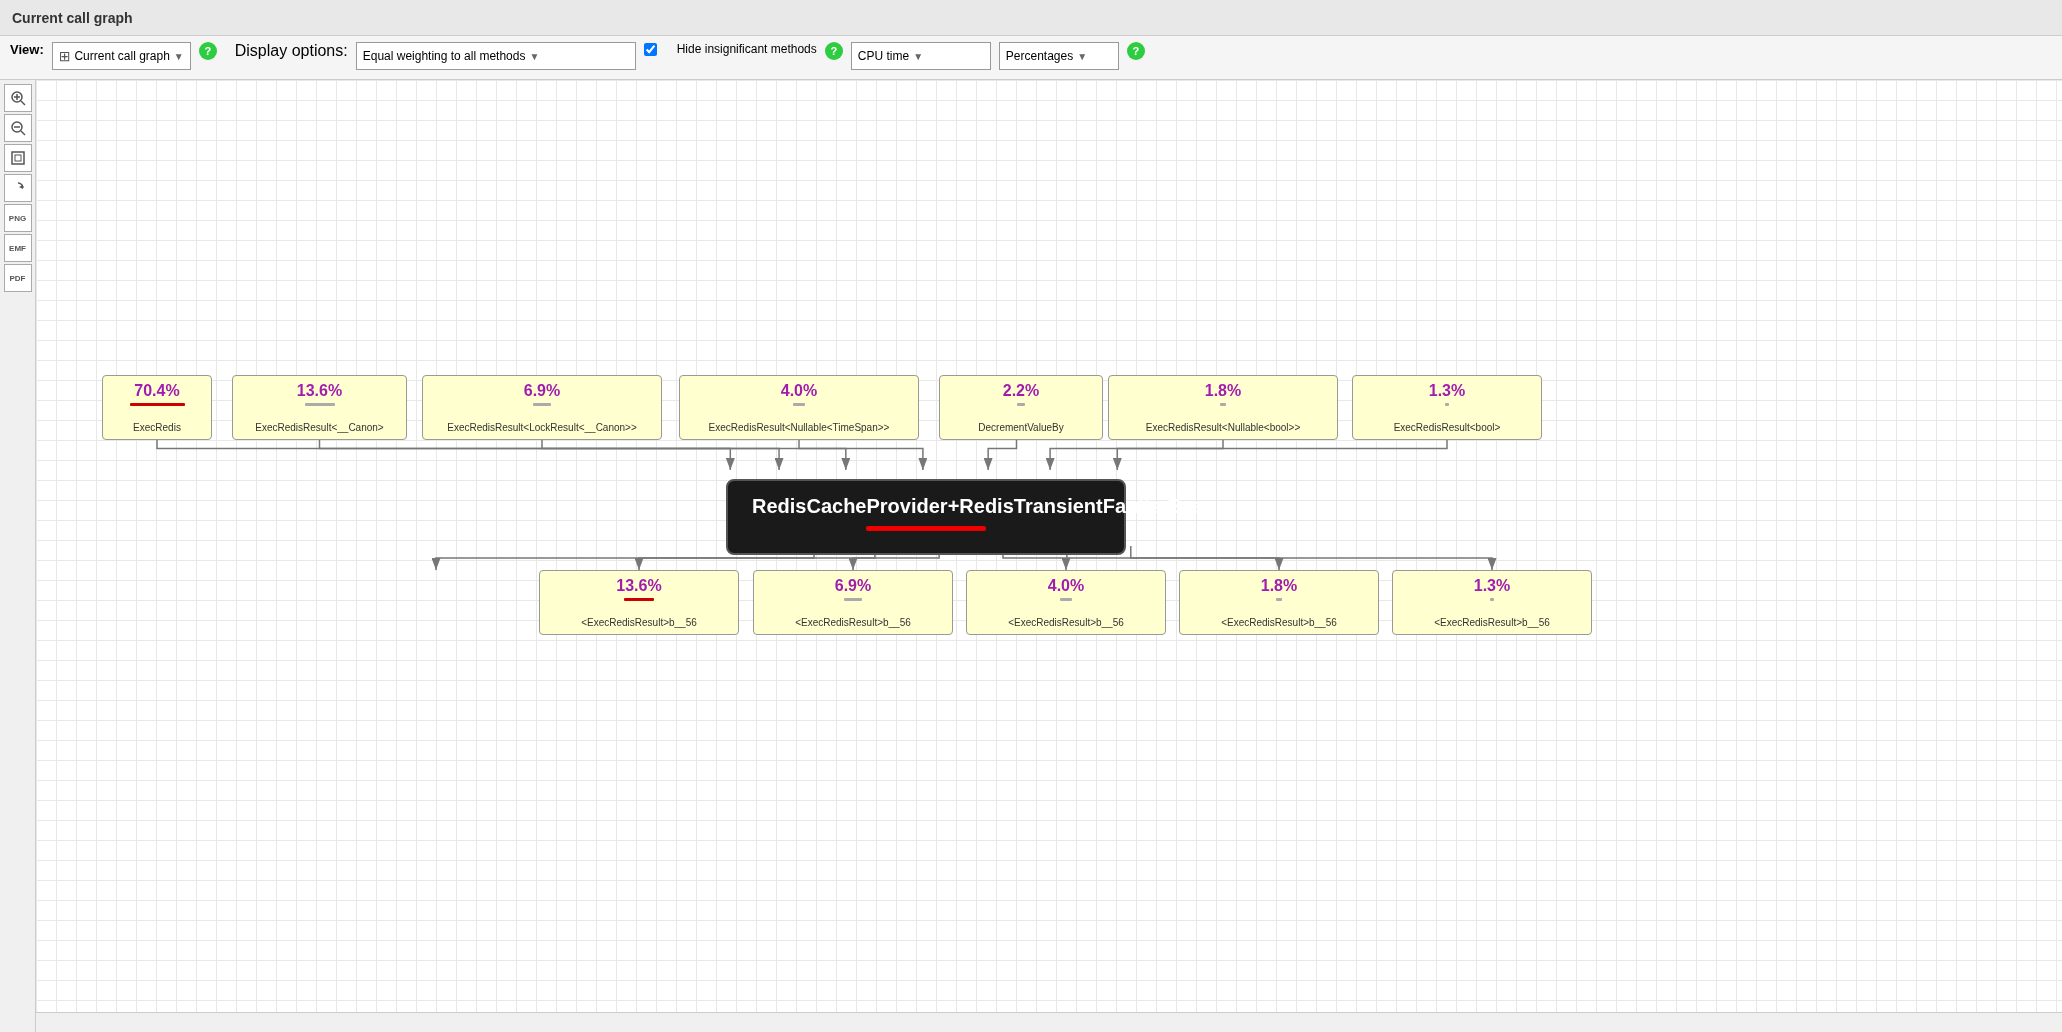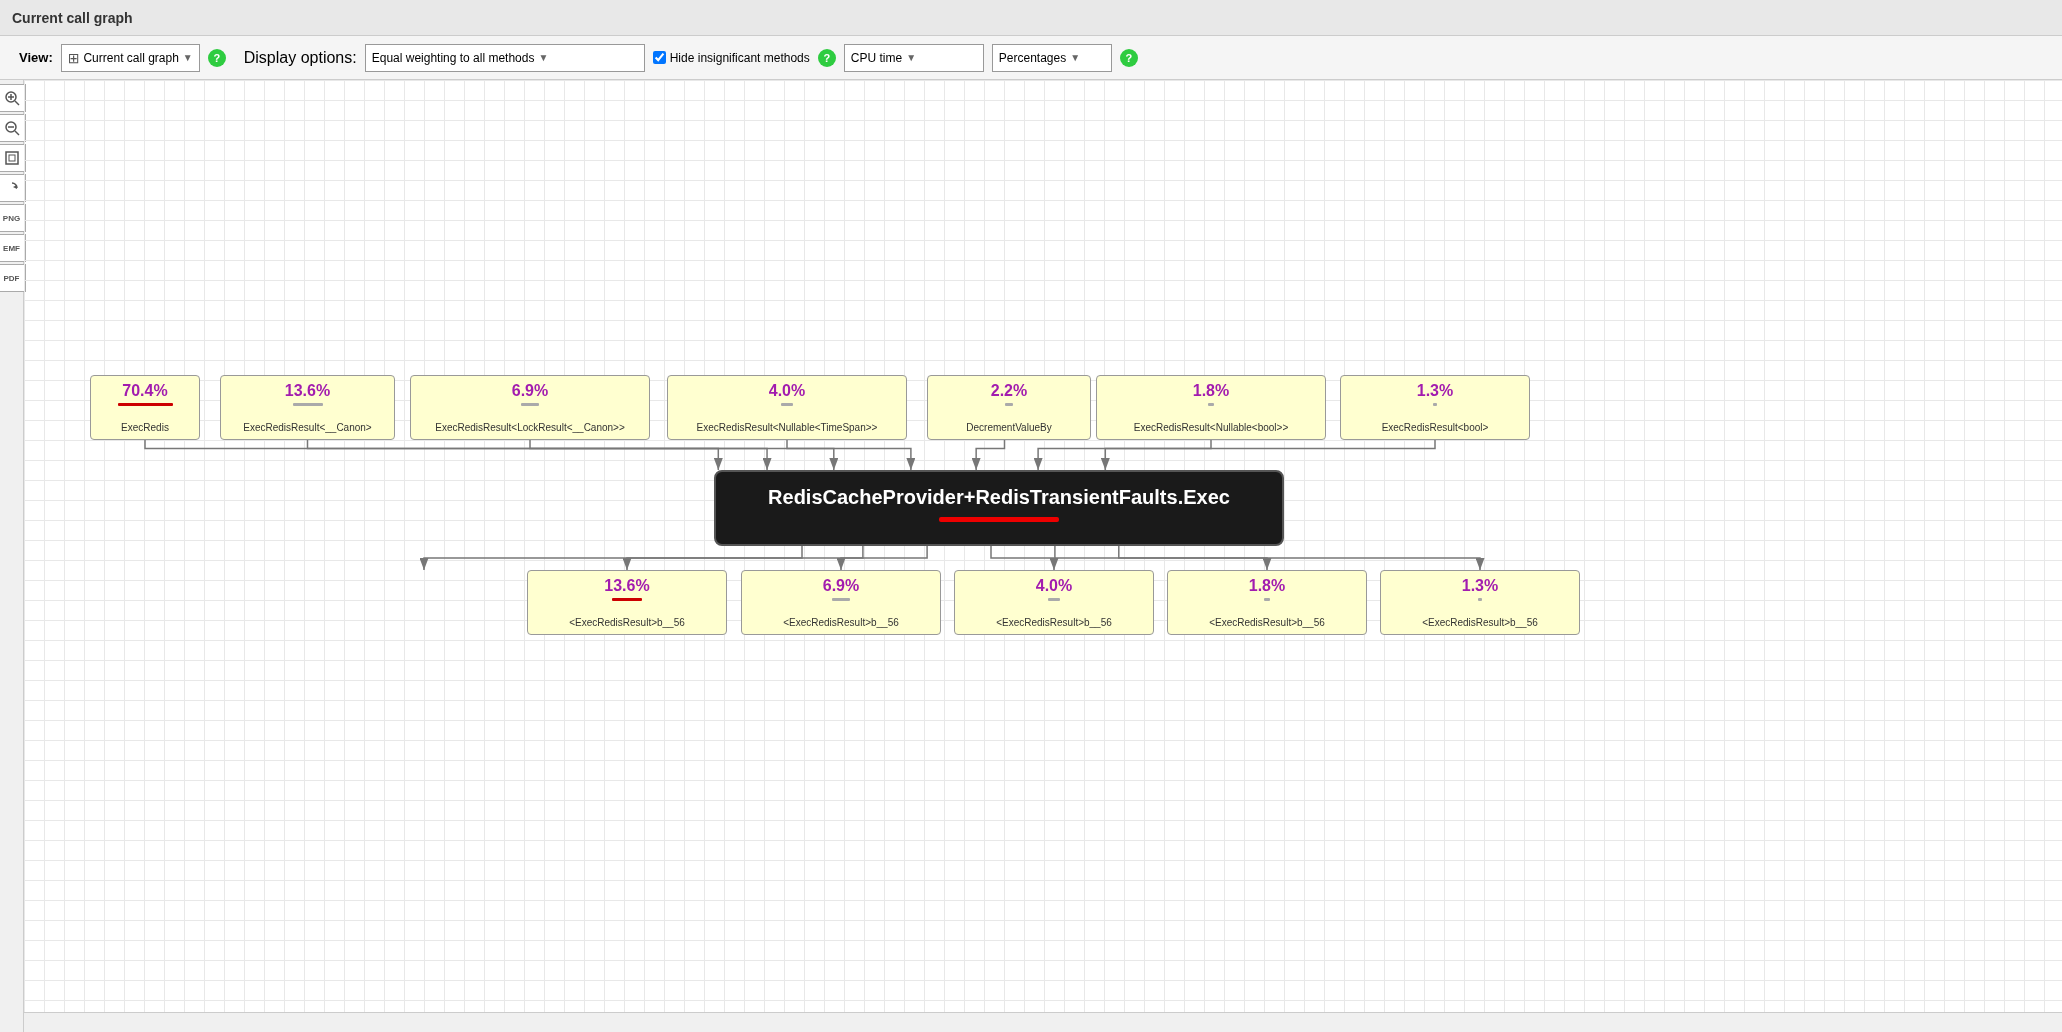--- a/index.html
+++ b/index.html
@@ -18,23 +18,23 @@
       font-size: 14px;
       font-weight: bold;
       color: #333;
       height: 36px;
       display: flex;
       align-items: center;
     }
     .toolbar {
       background: #f5f5f5;
       border-bottom: 1px solid #ccc;
-      padding: 6px 19px;
-      display: flex;
-      align-items: center;
+      padding: 6px 10px;
+      display: flex;
+      align-items: flex-start;
       gap: 8px;
       height: 44px;
     }
     .toolbar-label {
       font-weight: bold;
       font-size: 13px;
     }
     .dropdown-container {
       display: flex;
       align-items: center;
@@ -68,29 +68,29 @@
       font-size: 11px;
       cursor: pointer;
     }
     .display-options-label {
       font-size: 16px;
       margin-left: 10px;
     }
     .checkbox-container {
       display: flex;
       align-items: center;
-      gap: 4px;
+      gap: 20px;
     }
     .main-area {
       display: flex;
       height: calc(1032px - 36px - 44px);
       background: #fff;
     }
     .left-toolbar {
-      width: 24px;
+      width: 36px;
       background: #f0f0f0;
       border-right: 1px solid #ccc;
       display: flex;
       flex-direction: column;
       align-items: center;
       padding: 4px 0;
       gap: 2px;
     }
     .tool-btn {
       width: 28px;
@@ -295,21 +295,21 @@
         <path d="M 1187 347 L 1187 368.5 L 1014.1 368.5 L 1014.1 390" stroke="#777" stroke-width="1.5" fill="none" marker-end="url(#arrowhead)"></path>
         <path d="M 1411 347 L 1411 368.5 L 1081.3 368.5 L 1081.3 390" stroke="#777" stroke-width="1.5" fill="none" marker-end="url(#arrowhead)"></path>
         <path d="M 778 466 L 778 478 L 400 478 L 400 490" stroke="#777" stroke-width="1.5" fill="none" marker-end="url(#arrowhead)"></path>
         <path d="M 838.9 466 L 838.9 478 L 603 478 L 603 490" stroke="#777" stroke-width="1.5" fill="none" marker-end="url(#arrowhead)"></path>
         <path d="M 903.1 466 L 903.1 478 L 817 478 L 817 490" stroke="#777" stroke-width="1.5" fill="none" marker-end="url(#arrowhead)"></path>
         <path d="M 967 466 L 967 478 L 1030 478 L 1030 490" stroke="#777" stroke-width="1.5" fill="none" marker-end="url(#arrowhead)"></path>
         <path d="M 1030.9 466 L 1030.9 478 L 1243 478 L 1243 490" stroke="#777" stroke-width="1.5" fill="none" marker-end="url(#arrowhead)"></path>
         <path d="M 1094.8 466 L 1094.8 478 L 1456 478 L 1456 490" stroke="#777" stroke-width="1.5" fill="none" marker-end="url(#arrowhead)"></path>
       </svg>
 
-    <div class="center-node" id="center-node" style="left: 690px; top: 390px; width: 570px;">
+    <div class="center-node" id="center-node" style="left: 690px; top: 399px; width: 400px;">
       <div class="center-node-text">RedisCacheProvider+RedisTransientFaults.Exec</div>
       <div class="center-node-bar"></div>
     </div>
 
     <div class="node" style="left: 66px; top: 295px; width: 110px;">
       <div class="node-percent">70.4%</div>
       <div class="node-bar" style="width: 55px;"></div>
       <div class="node-label">ExecRedis</div>
     </div>
 

